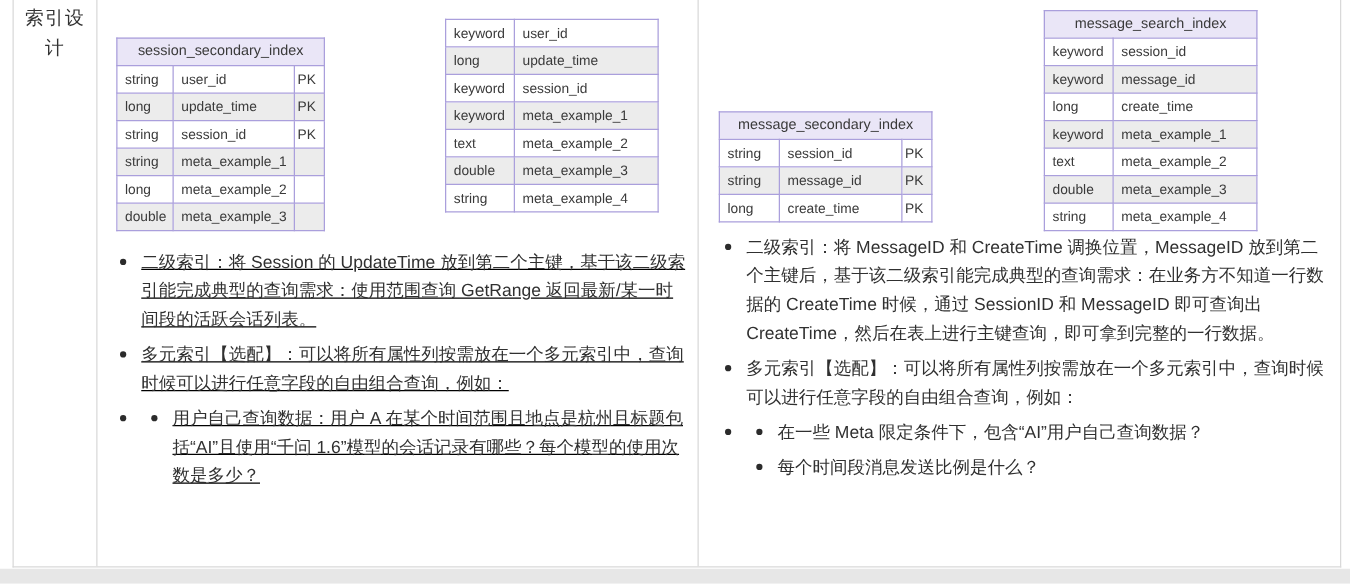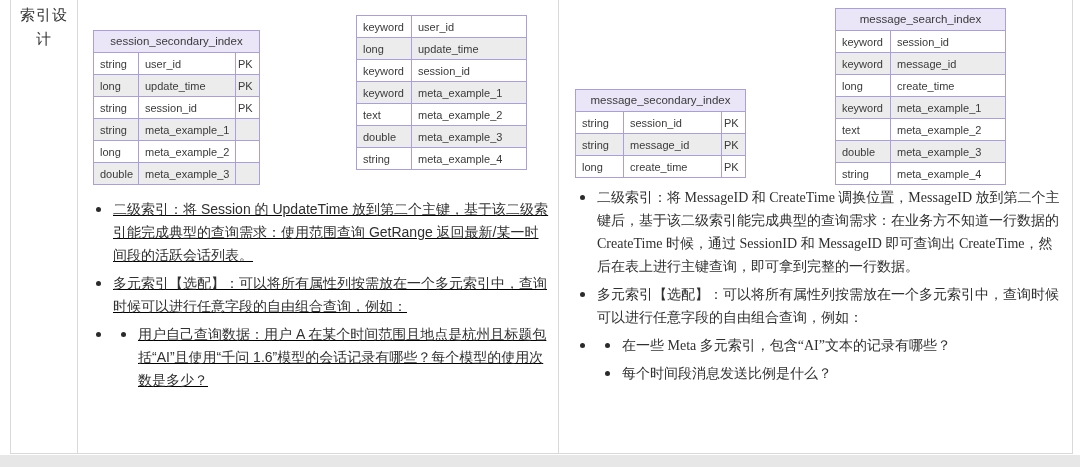--- a/index.html
+++ b/index.html
@@ -197,33 +197,33 @@
                 <td class="type">double</td>
                 <td class="name">meta_example_3</td>
               </tr>
               <tr>
                 <td class="type">string</td>
                 <td class="name">meta_example_4</td>
               </tr>
             </tbody>
           </table>
         </div>
-        <div class="bullets" style="left: 21px; top: 186px; width: 484px; font-family: Liberation Serif, serif;">
+        <div class="bullets" style="left: 21px; top: 186px; width: 484px;">
           <div class="bullet-item lvl1">
             <span class="dot"></span>
             <span class="bt">二级索引：将 MessageID 和 CreateTime 调换位置，MessageID 放到第二个主键后，基于该二级索引能完成典型的查询需求：在业务方不知道一行数据的 CreateTime 时候，通过 SessionID 和 MessageID 即可查询出 CreateTime，然后在表上进行主键查询，即可拿到完整的一行数据。</span>
           </div>
           <div class="bullet-item lvl1">
             <span class="dot"></span>
             <span class="bt">多元索引【选配】：可以将所有属性列按需放在一个多元索引中，查询时候可以进行任意字段的自由组合查询，例如：</span>
           </div>
           <div class="bullet-item lvl2 double">
             <span class="dot outer"></span>
             <span class="dot inner"></span>
-            <span class="bt">在一些 Meta 多元索引，包含“AI”文本的记录有哪些？</span>
+            <span class="bt">在一些 Meta 限定条件下，包含“AI”用户自己查询数据？</span>
           </div>
           <div class="bullet-item lvl2 single">
             <span class="dot"></span>
             <span class="bt">每个时间段消息发送比例是什么？</span>
           </div>
         </div>
       </div>
   </div>
   <div class="footer-strip"></div>
 </div>

